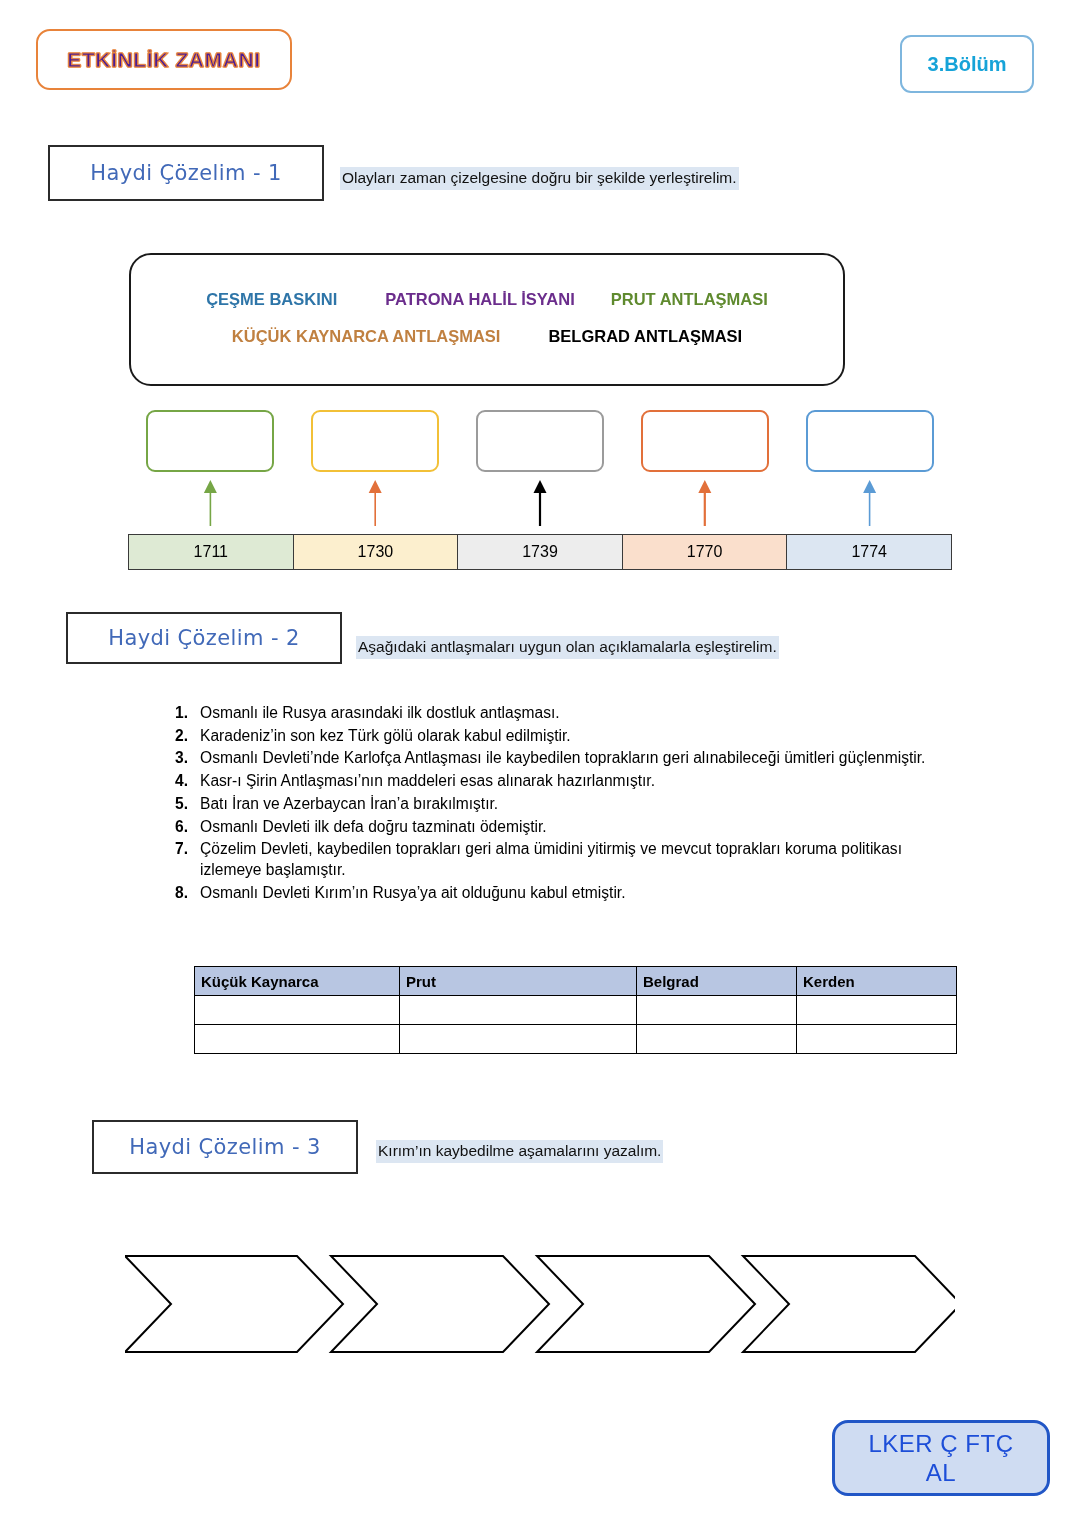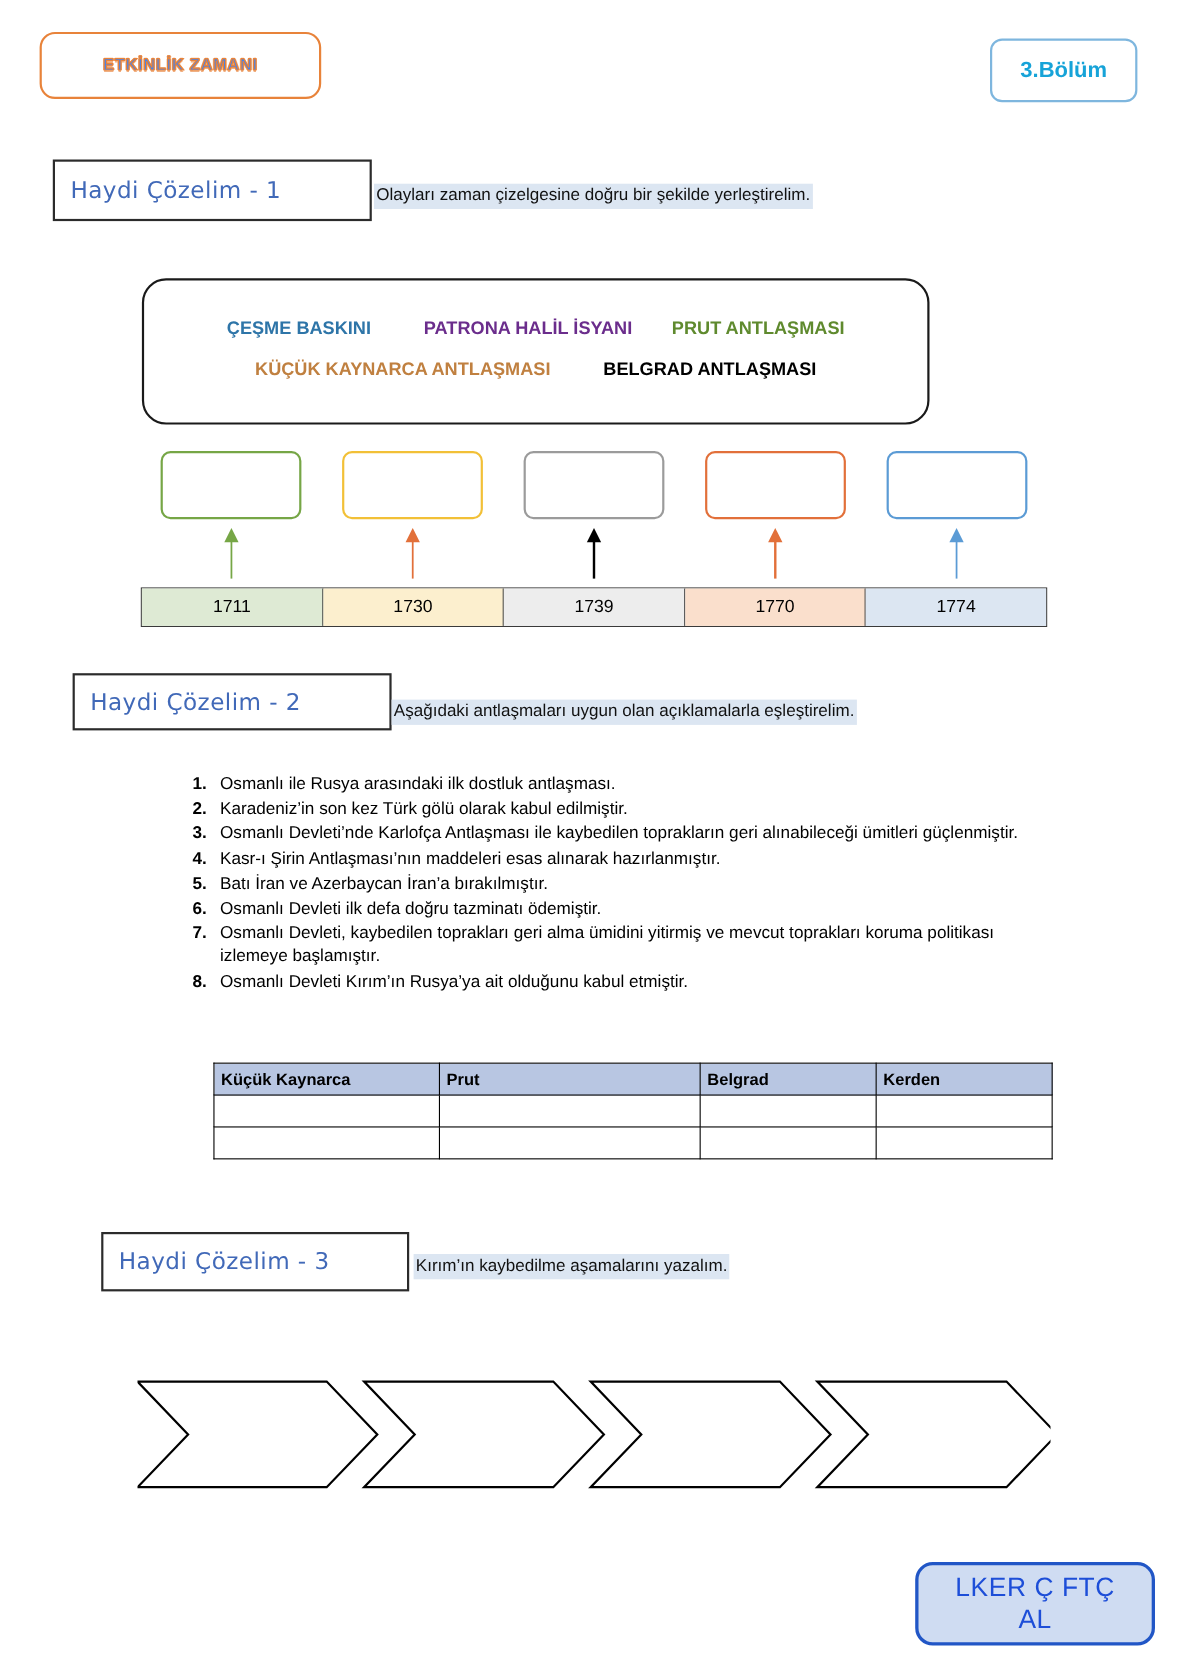--- a/index.html
+++ b/index.html
@@ -24,24 +24,24 @@
     width: 252px;
     height: 57px;
     border: 2px solid #E8833A;
     border-radius: 14px;
     background: #ffffff;
     display: flex;
     align-items: center;
     justify-content: center;
   }
   .etkinlik-badge .txt {
-    font-size: 15px;
+    font-size: 21px;
     font-weight: bold;
     letter-spacing: 0.6px;
-    color: #3b82f6;
+    color: #4c1d95;
     -webkit-text-stroke: 1.1px #E8833A;
     text-shadow:
       1px 0 0 #f0b083, -1px 0 0 #f0b083,
       0 1px 0 #f0b083, 0 -1px 0 #f0b083;
   }
 
   .bolum-badge {
     position: absolute;
     left: 900px;
     top: 35px;
@@ -60,22 +60,21 @@
     color: #16A3D8;
   }
 
   
   .cozelim-box {
     position: absolute;
     border: 2px solid #2b2b2b;
     background: #ffffff;
     display: flex;
     align-items: center;
-    justify-content: flex-start;
-    padding-left: 14px;
+    justify-content: center;
   }
   .cozelim-box .txt {
     font-size: 21px;
     color: #4169B8;
     font-family: "DejaVu Sans", sans-serif;
     letter-spacing: 0.4px;
   }
   .instruction {
     position: absolute;
     font-size: 15.5px;
@@ -316,21 +315,21 @@
   <div class="qitem">
     <span class="qnum">5.</span>
     <span class="qtxt">Batı İran ve Azerbaycan İran’a bırakılmıştır.</span>
   </div>
   <div class="qitem">
     <span class="qnum">6.</span>
     <span class="qtxt">Osmanlı Devleti ilk defa doğru tazminatı ödemiştir.</span>
   </div>
   <div class="qitem">
     <span class="qnum">7.</span>
-    <span class="qtxt">Osmanlı Devleti, kaybedilen toprakları geri alma ümidini yitirmiş ve mevcut toprakları koruma politikası izlemeye başlamıştır.</span>
+    <span class="qtxt">Çözelim Devleti, kaybedilen toprakları geri alma ümidini yitirmiş ve mevcut toprakları koruma politikası izlemeye başlamıştır.</span>
   </div>
   <div class="qitem">
     <span class="qnum">8.</span>
     <span class="qtxt">Osmanlı Devleti Kırım’ın Rusya’ya ait olduğunu kabul etmiştir.</span>
   </div>
 </div>
 
 <table class="match-table">
   <colgroup>
     <col class="col1">

